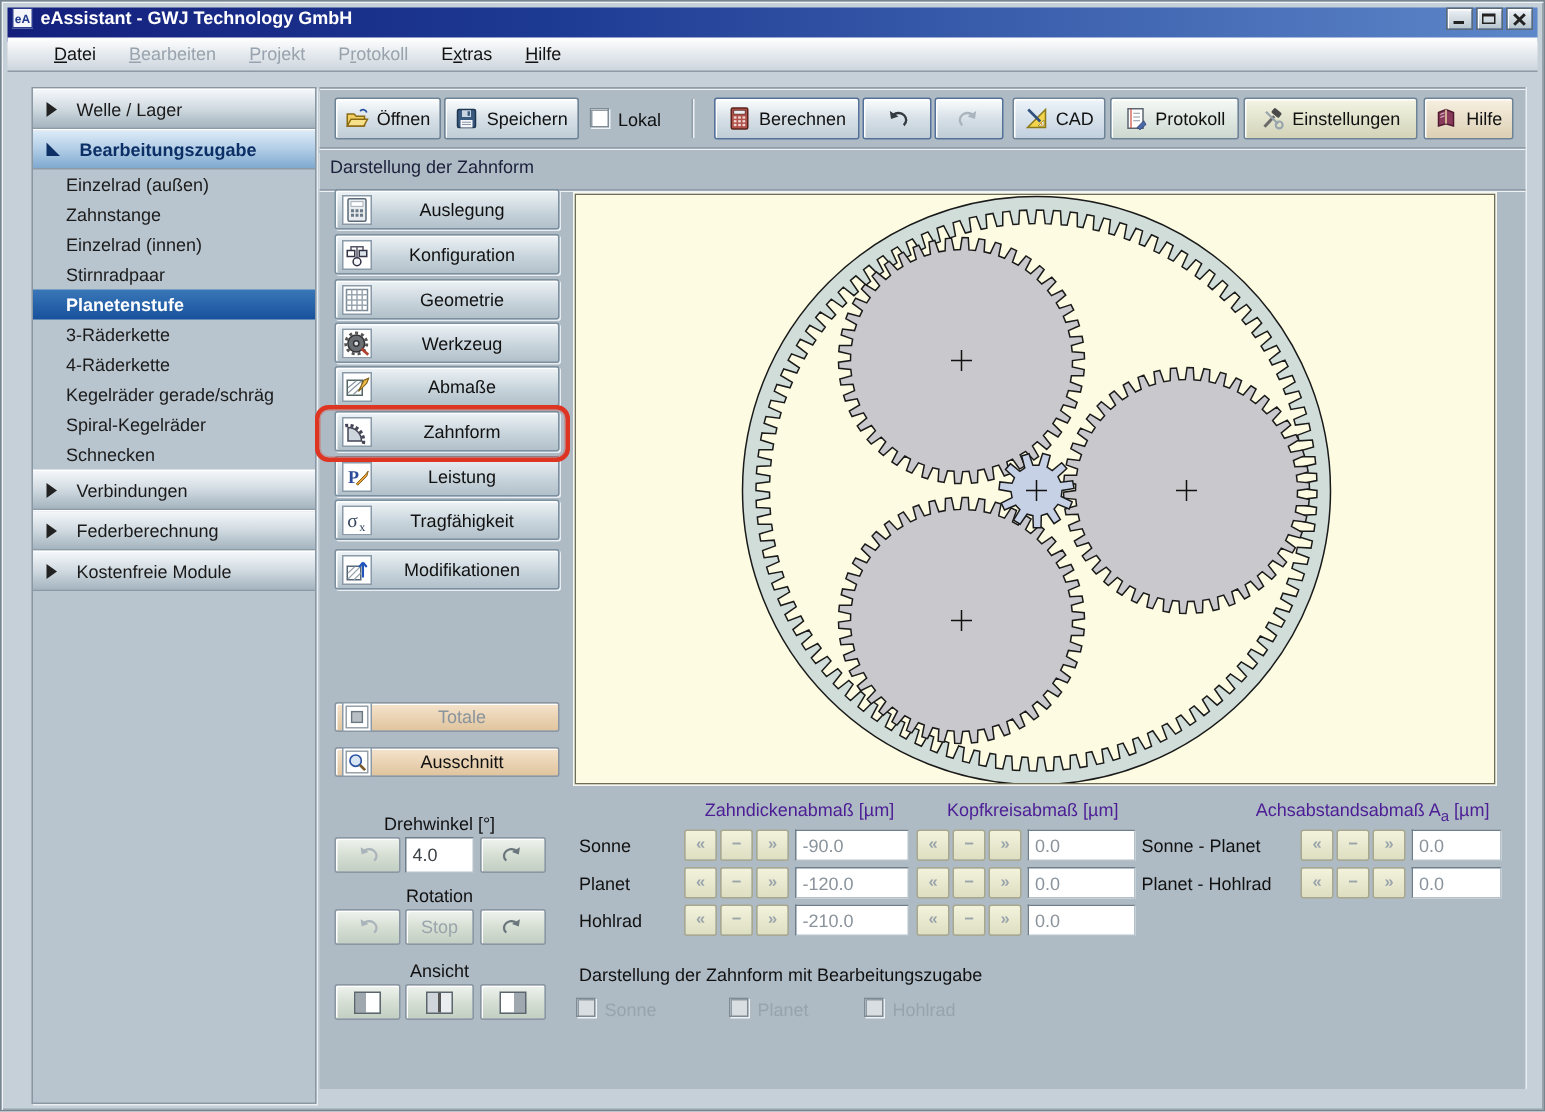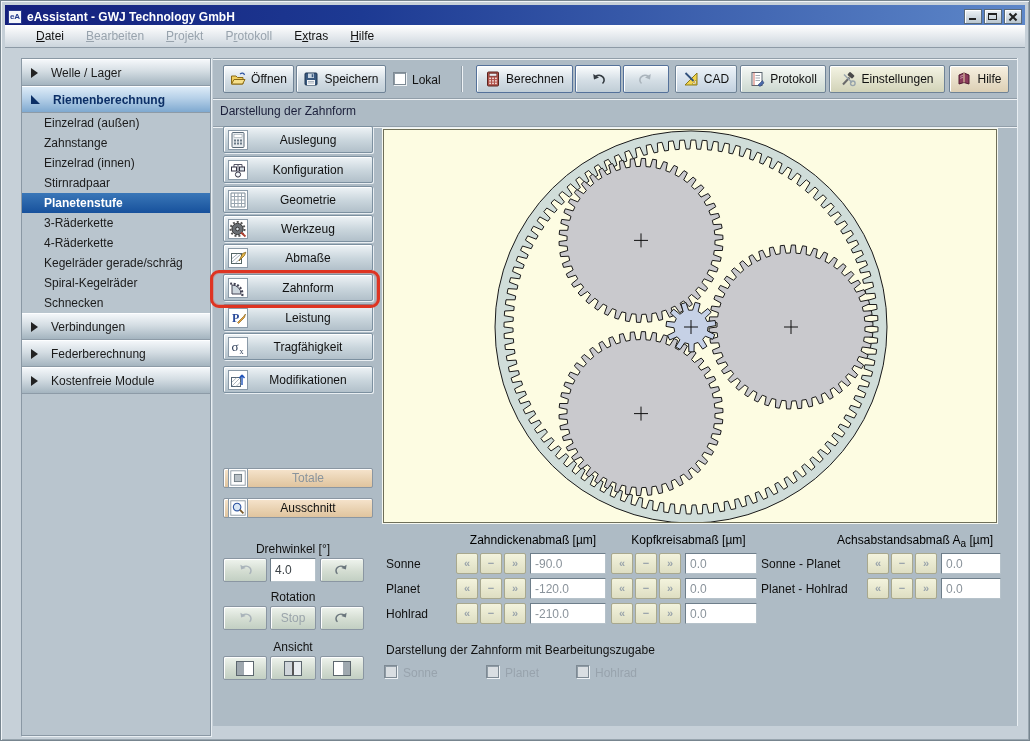--- a/index.html
+++ b/index.html
@@ -3,21 +3,21 @@
 <meta charset="utf-8">
 <style>
   html,body{margin:0;padding:0;background:#e8e8e8;}
   *{box-sizing:border-box;}
   .win{position:relative;width:1030px;height:741px;font-family:"Liberation Sans",sans-serif;font-size:12px;
        background:#c6d0d8;border:1px solid #77858f;
        box-shadow:inset 1px 1px 0 #f0f4f7, inset -1px -1px 0 #98a5ae;overflow:hidden;}
   
   .titlebar{position:absolute;left:4px;top:4px;right:4px;height:23px;
             background:linear-gradient(90deg,#141f7c 0%,#1d3a93 35%,#5d87c9 100%);
-            display:flex;align-items:center;padding:0 3px;color:#fff;}
+            display:flex;padding:0 3px;color:#fff;}
   .app-icon{width:14px;height:14px;background:#f4f6fa;border:1px solid #2a3a8c;color:#223a8c;
             font-size:8px;font-weight:bold;display:flex;align-items:center;justify-content:center;margin-right:5px;}
   .title-text{font-weight:bold;font-size:12px;flex:1;white-space:nowrap;}
   .win-btn{width:18px;height:15px;margin-left:2px;background:linear-gradient(#eef3f7,#b9c6cf);
            border:1px solid #5a6a78;box-shadow:inset 1px 1px 0 #fff;position:relative;cursor:default;}
   .g-min{position:absolute;left:4px;right:5px;bottom:3px;height:2px;background:#222;}
   .g-max{position:absolute;left:3px;top:3px;right:4px;bottom:3px;border:1px solid #222;border-top-width:2px;}
   .g-x1,.g-x2{position:absolute;left:3px;top:6px;width:10px;height:2px;background:#222;}
   .g-x1{transform:rotate(45deg);} .g-x2{transform:rotate(-45deg);}
   
@@ -87,21 +87,21 @@
   
   .pane{width:18px;height:15px;background:#fff;border:1px solid #5c666e;}
   .pane.left{background:linear-gradient(90deg,#9fa8af 0 45%,#fff 45%);}
   .pane.split{background:linear-gradient(90deg,#cfd5da 0 44%,#555 44% 56%,#e9edf0 56%);}
   .pane.right{background:linear-gradient(90deg,#fff 0 55%,#9fa8af 55%);}
   
   .canvas{position:absolute;left:170px;top:70px;width:614px;height:394px;background:#fdfce2;
           border:1px solid #6e6e58;outline:1px solid #f6f8f0;}
   
   .flabel{position:absolute;color:#111;white-space:nowrap;}
-  .fhead{position:absolute;color:#000000;white-space:nowrap;text-align:center;}
+  .fhead{position:absolute;color:#4c1d95;white-space:nowrap;text-align:center;}
   .stepper{position:absolute;display:flex;gap:2px;}
   .st-btn{width:22px;height:21px;background:linear-gradient(#f3f3dd,#dedec2);border:1px solid #a8a88e;
           border-radius:2px;color:#9aa4ab;font-weight:bold;font-size:11px;line-height:1;padding:0;
           display:flex;align-items:center;justify-content:center;}
   .f-input{position:absolute;height:21px;background:#fff;border:1px solid;border-color:#6e7e8a #b6c2ca #b6c2ca #6e7e8a;
            padding:0 4px;color:#8a939b;font:inherit;}
   .cb-label{color:#98a3ad;}
   svg{display:block;}
 </style>
 </head>
@@ -135,21 +135,21 @@
 
   <div class="client">
 
     <div class="sidebar">
       <div class="sb-header">
         <span class="tri-r"></span>
         <span>Welle / Lager</span>
       </div>
       <div class="sb-header expanded">
         <span class="tri-d"></span>
-        <span>Riemenberechnung</span>
+        <span>Bearbeitungszugabe</span>
       </div>
       <div class="sb-item">Einzelrad (außen)</div>
       <div class="sb-item">Zahnstange</div>
       <div class="sb-item">Einzelrad (innen)</div>
       <div class="sb-item">Stirnradpaar</div>
       <div class="sb-item selected">Planetenstufe</div>
       <div class="sb-item">3-Räderkette</div>
       <div class="sb-item">4-Räderkette</div>
       <div class="sb-item">Kegelräder gerade/schräg</div>
       <div class="sb-item">Spiral-Kegelräder</div>

